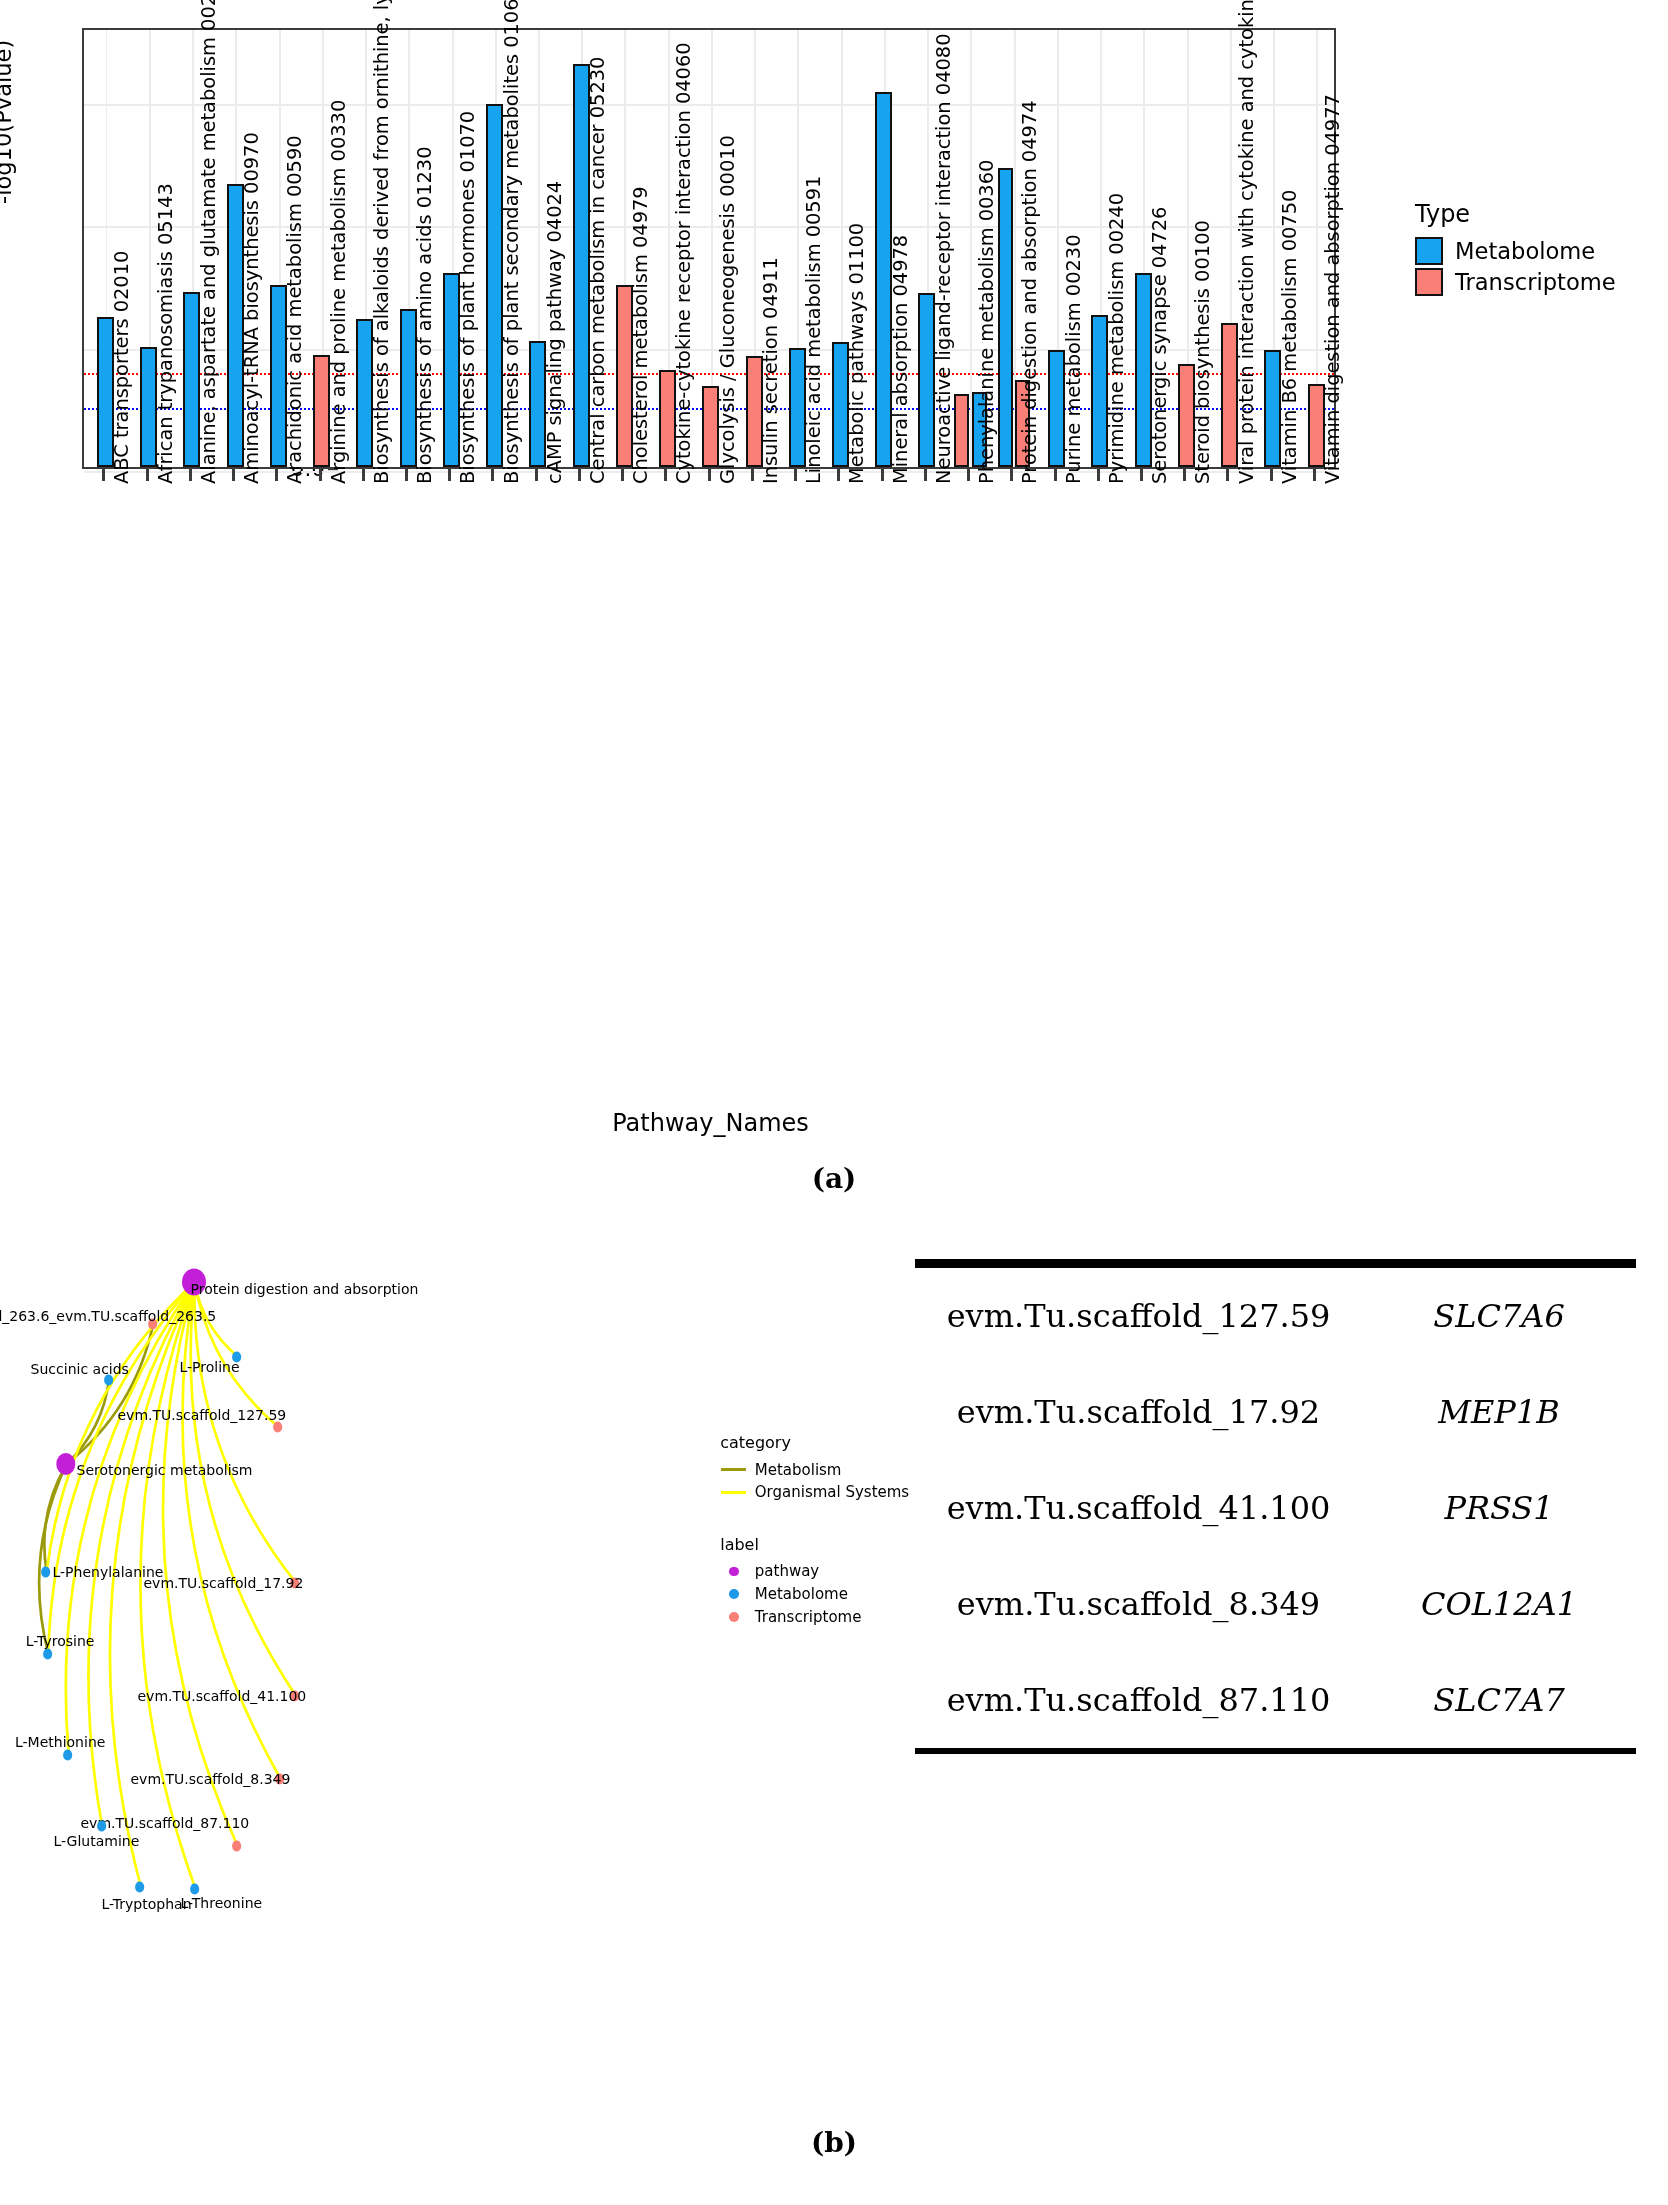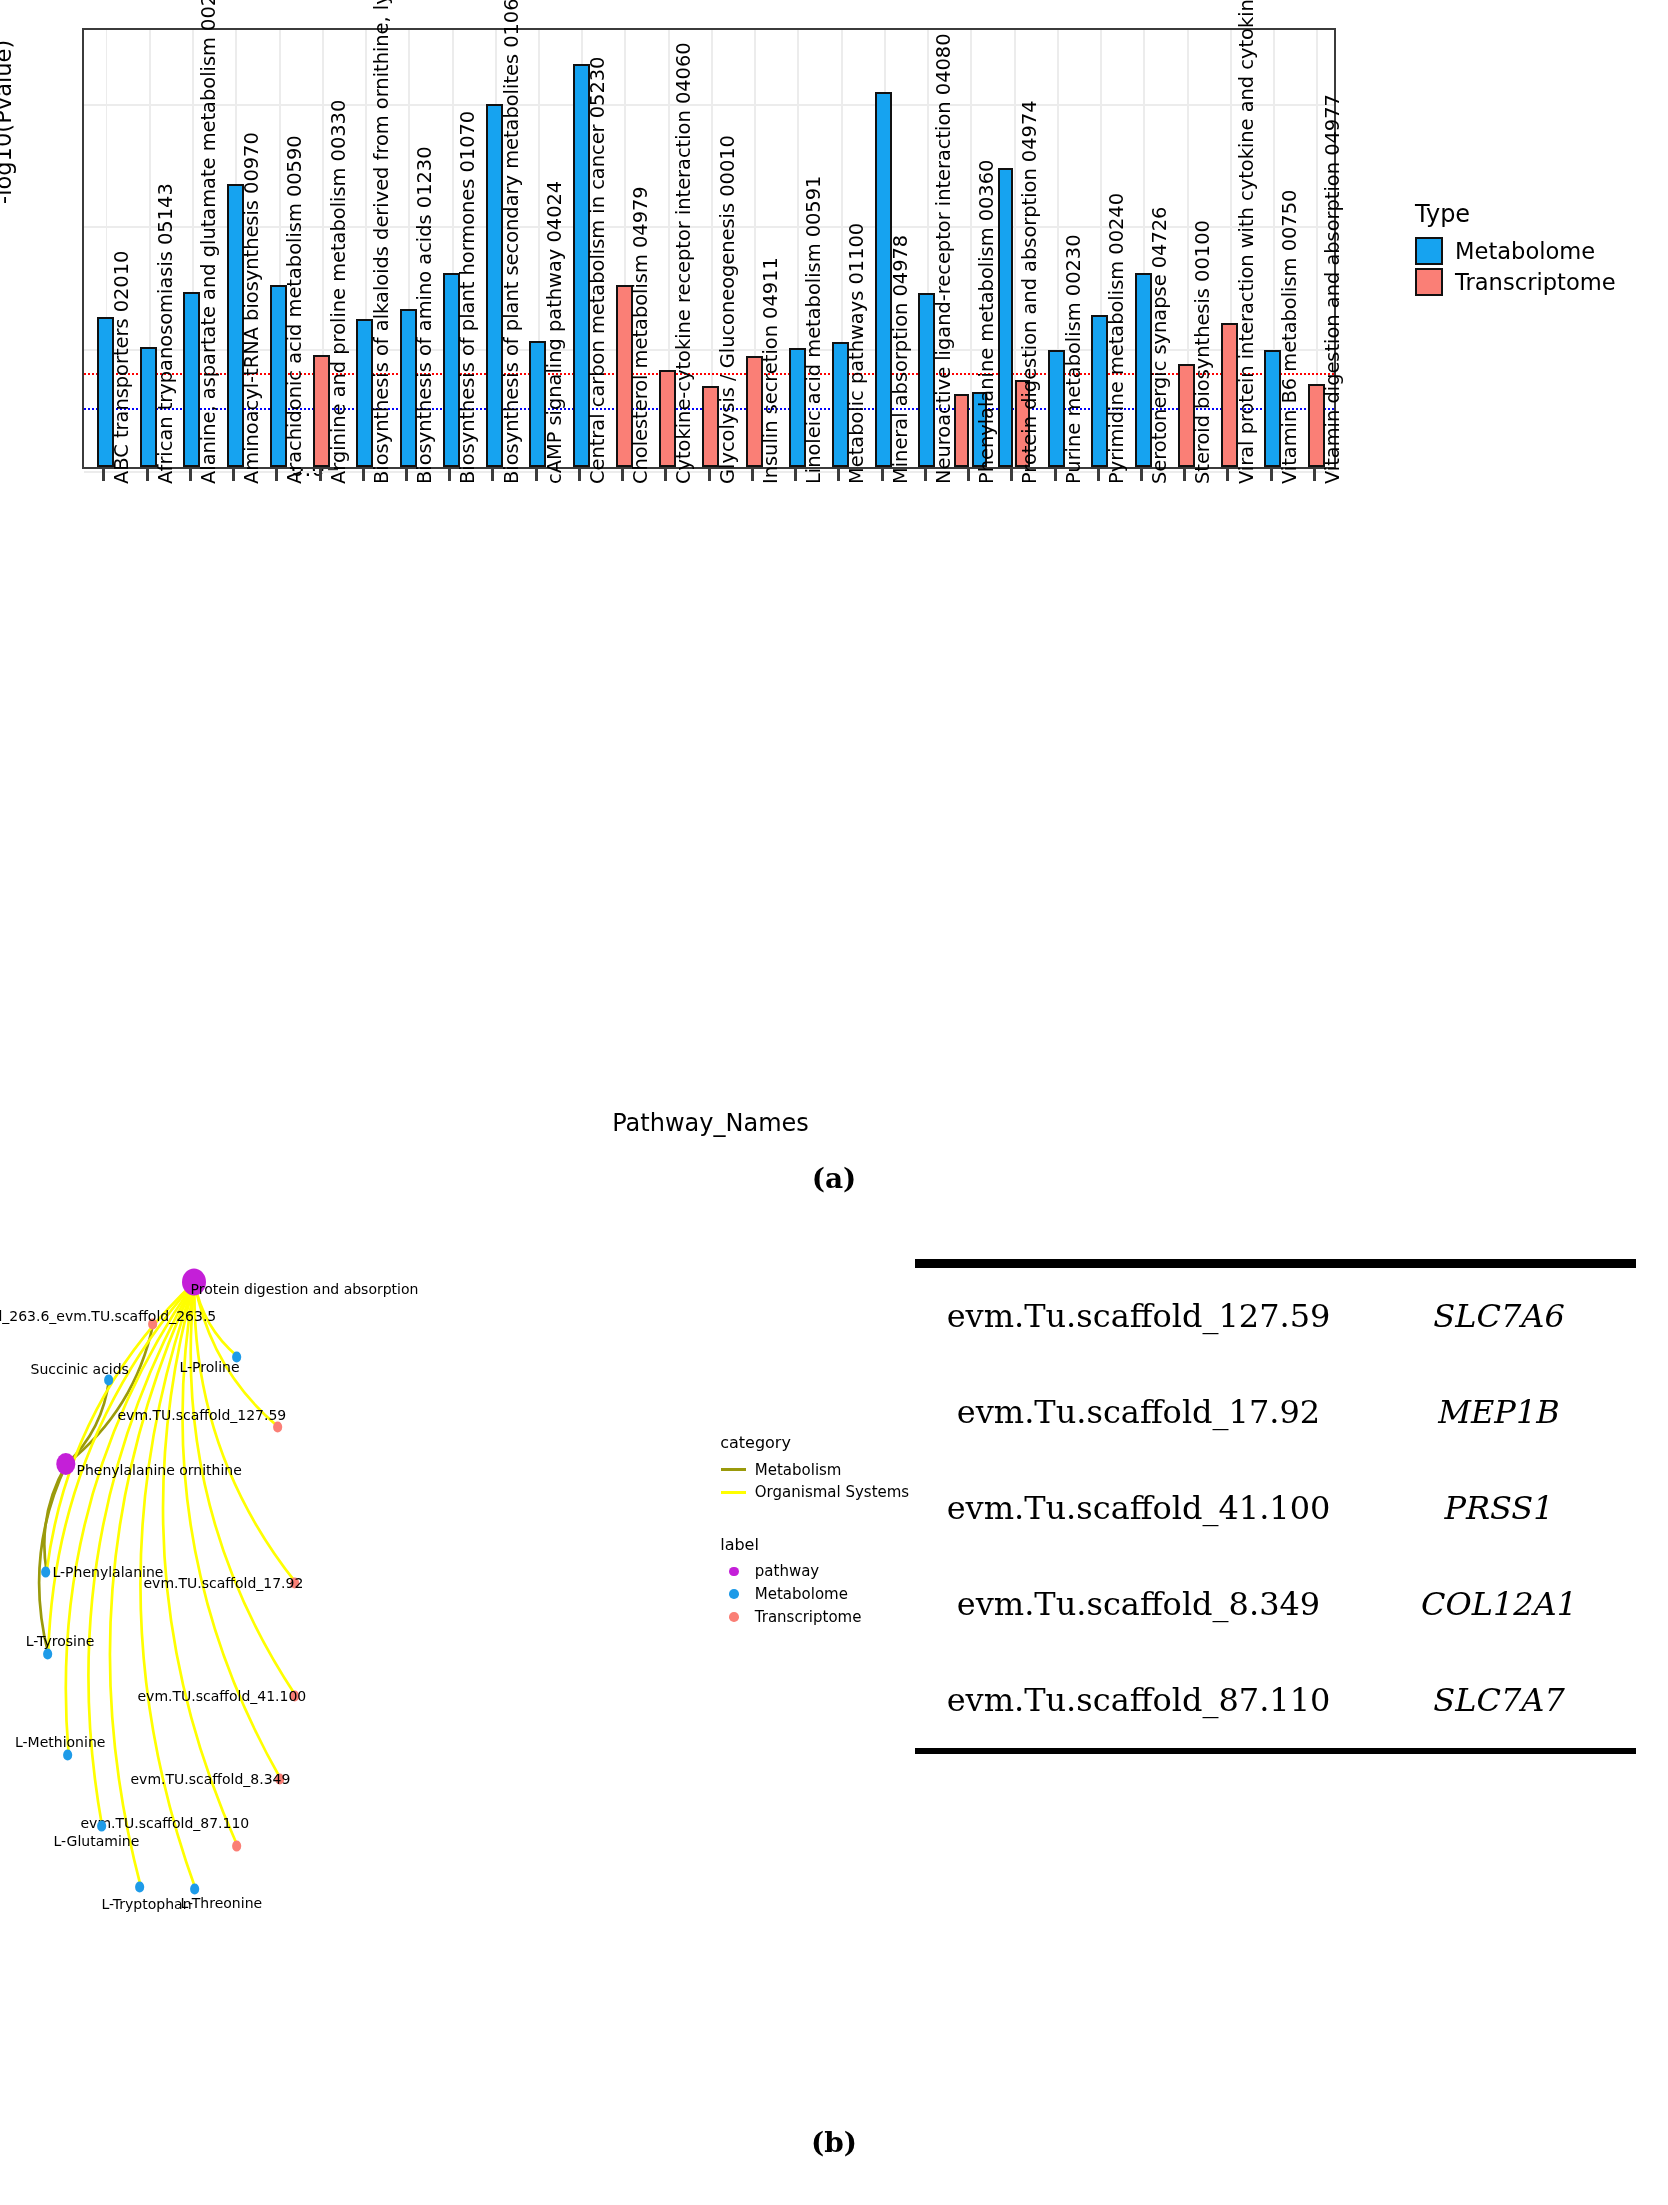--- a/index.html
+++ b/index.html
@@ -266,21 +266,21 @@
         <path d="M 320 62 Q 67.86000000000001 605.5 220 1185" stroke="#FFFF00" stroke-width="5" fill="none"></path>
         <path d="M 320 62 Q 52.20000000000002 536.04 148 1072" stroke="#FFFF00" stroke-width="5" fill="none"></path>
         <path d="M 320 62 Q 44.96000000000001 458.88 86 940" stroke="#FFFF00" stroke-width="5" fill="none"></path>
         <path d="M 320 62 Q 59.80000000000001 358.04 48 752" stroke="#FFFF00" stroke-width="5" fill="none"></path>
         <path d="M 320 62 Q 85.66 281.5 45 600" stroke="#FFFF00" stroke-width="5" fill="none"></path>
       </svg>
     <div id="net-nodes">
         <div class="node pathway" style="left: 172px; top: 33px; width: 24px; height: 27px; background: rgb(196, 31, 216);"></div>
         <div class="nodelabel" style="left: 169px; top: 40px;">Protein digestion and absorption</div>
         <div class="node pathway" style="left: 44px; top: 215px; width: 19.4px; height: 22px; background: rgb(196, 31, 216);"></div>
-        <div class="nodelabel" style="left: 55px; top: 221px;">Phenylalanine ornithine</div>
+        <div class="nodelabel" style="left: 55px; top: 221px;">Serotonergic metabolism</div>
         <div class="node transcriptome" style="left: 131px; top: 75px; width: 9.7px; height: 11px; background: rgb(250, 127, 118);"></div>
         <div class="nodelabel" style="left: -132px; top: 67px;">evm.TU.scaffold_263.6_evm.TU.scaffold_263.5</div>
         <div class="node metabolome" style="left: 87px; top: 131px; width: 9.7px; height: 11px; background: rgb(30, 155, 232);"></div>
         <div class="nodelabel" style="left: 9.1px; top: 120px;">Succinic acids</div>
         <div class="node metabolome" style="left: 215px; top: 108px; width: 9.7px; height: 11px; background: rgb(30, 155, 232);"></div>
         <div class="nodelabel" style="left: 158px; top: 118px;">L-Proline</div>
         <div class="node transcriptome" style="left: 256px; top: 178px; width: 9.7px; height: 11px; background: rgb(250, 127, 118);"></div>
         <div class="nodelabel" style="left: 96px; top: 166px;">evm.TU.scaffold_127.59</div>
         <div class="node transcriptome" style="left: 273px; top: 334px; width: 9.7px; height: 11px; background: rgb(250, 127, 118);"></div>
         <div class="nodelabel" style="left: 122px; top: 334px;">evm.TU.scaffold_17.92</div>

